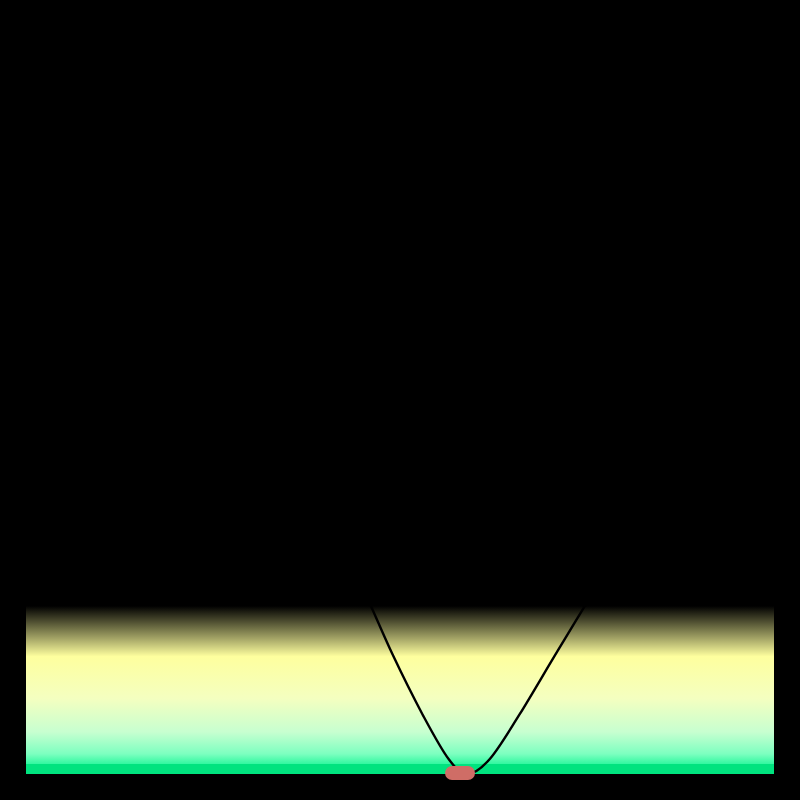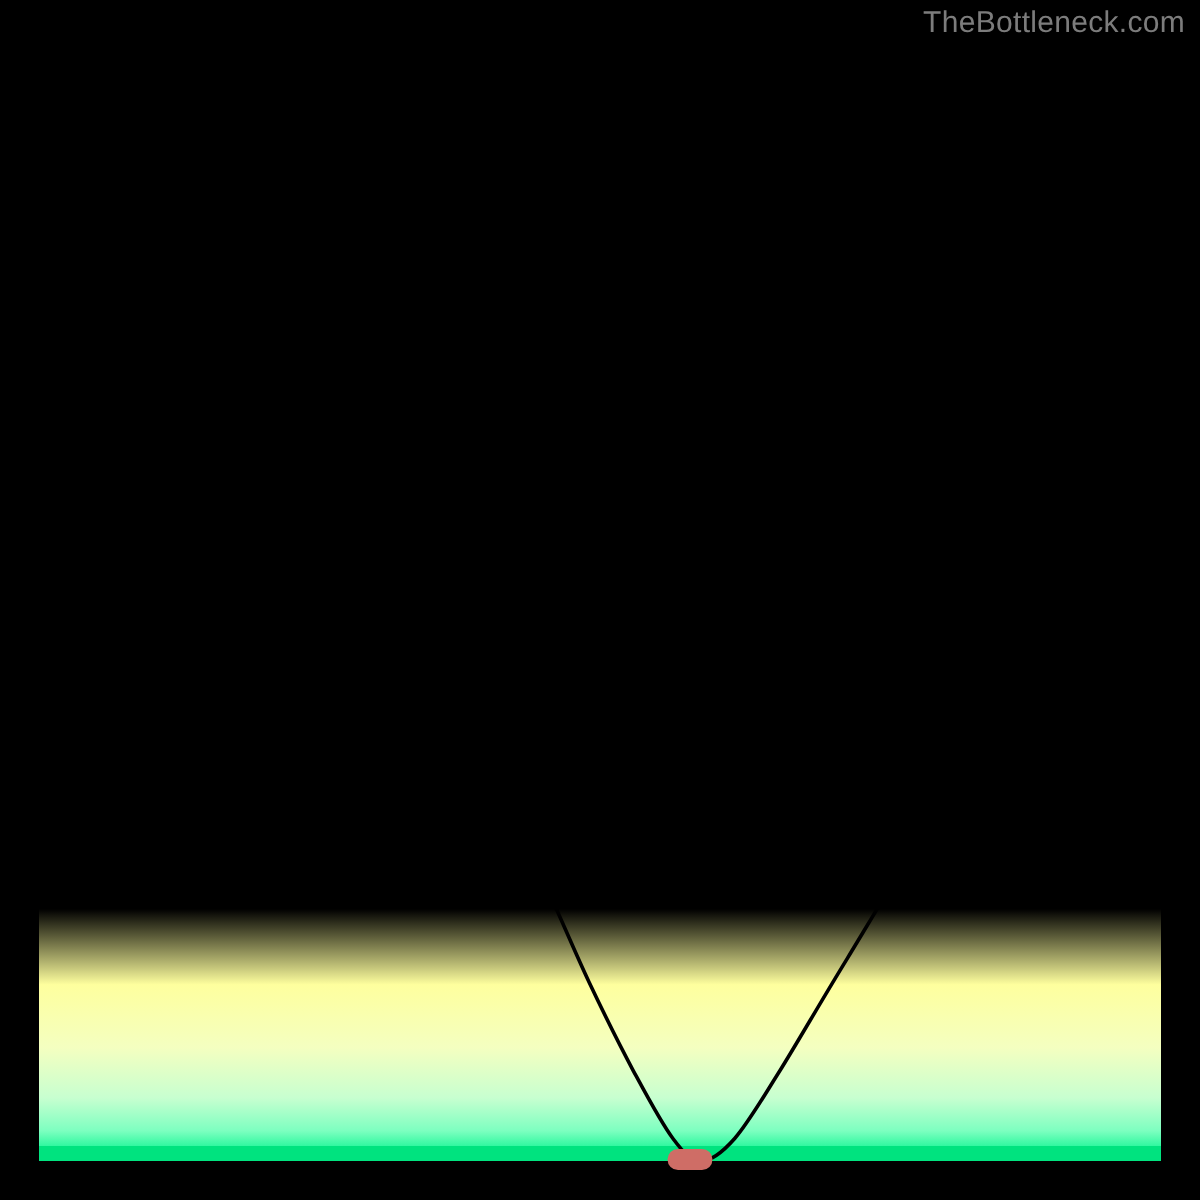--- a/index.html
+++ b/index.html
@@ -93,21 +93,20 @@
 </style>
 </head>
 <body>
 
 <div class="frame">
 
   <div class="plot-area"></div>
   <div class="bottom-band"></div>
   <div class="green-strip"></div>
 
-  <div class="watermark">TheBottleneck.com</div>
 
   <svg class="curve" viewBox="0 0 748 748" preserveAspectRatio="none">
     <path id="curve-path" fill="none" stroke="#000" stroke-width="2.4" stroke-linecap="round" stroke-linejoin="round" d="M 22.4 0.0 C 28.7 12.5, 46.1 49.9, 59.8 74.8 C 73.6 99.7, 89.8 124.7, 104.7 149.6 C 119.7 174.5, 134.6 199.5, 149.6 224.4 C 164.6 249.3, 179.5 273.0, 194.5 299.2 C 209.4 325.4, 224.4 354.1, 239.4 381.5 C 254.3 408.9, 269.3 436.3, 284.2 463.8 C 299.2 491.2, 315.4 518.6, 329.1 546.0 C 342.8 573.5, 355.3 604.6, 366.5 628.3 C 377.7 652.0, 387.1 670.7, 396.4 688.2 C 405.8 705.6, 415.1 723.1, 422.6 733.0 C 430.1 743.0, 434.5 748.0, 441.3 748.0 C 448.2 748.0, 455.0 743.0, 463.8 733.0 C 472.5 723.1, 481.2 708.1, 493.7 688.2 C 506.1 668.2, 521.1 642.0, 538.6 613.4 C 556.0 584.7, 576.0 551.0, 598.4 516.1 C 620.8 481.2, 648.3 440.1, 673.2 403.9 C 698.1 367.8, 735.5 316.7, 748.0 299.2"></path>
   </svg>
 
   <div id="marker" class="marker" style="left: 444.84px; top: 766px; background: rgb(207, 109, 102);"></div>
 
 </div>
 
 </body></html>

